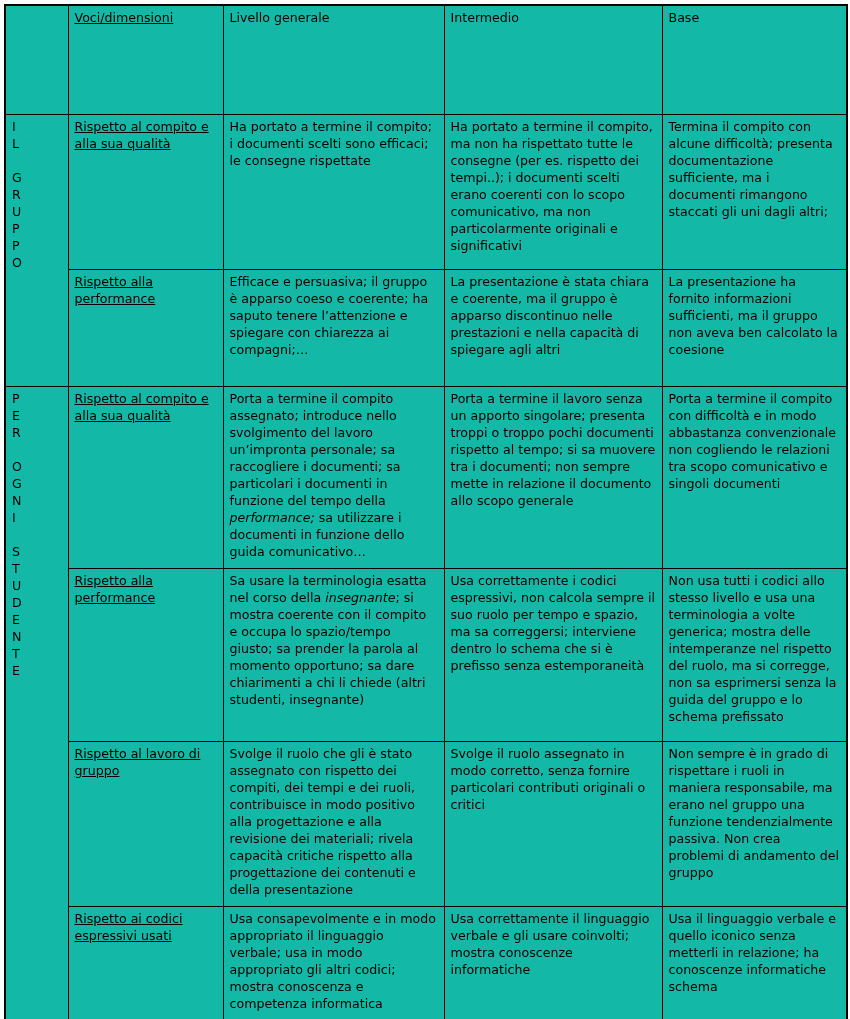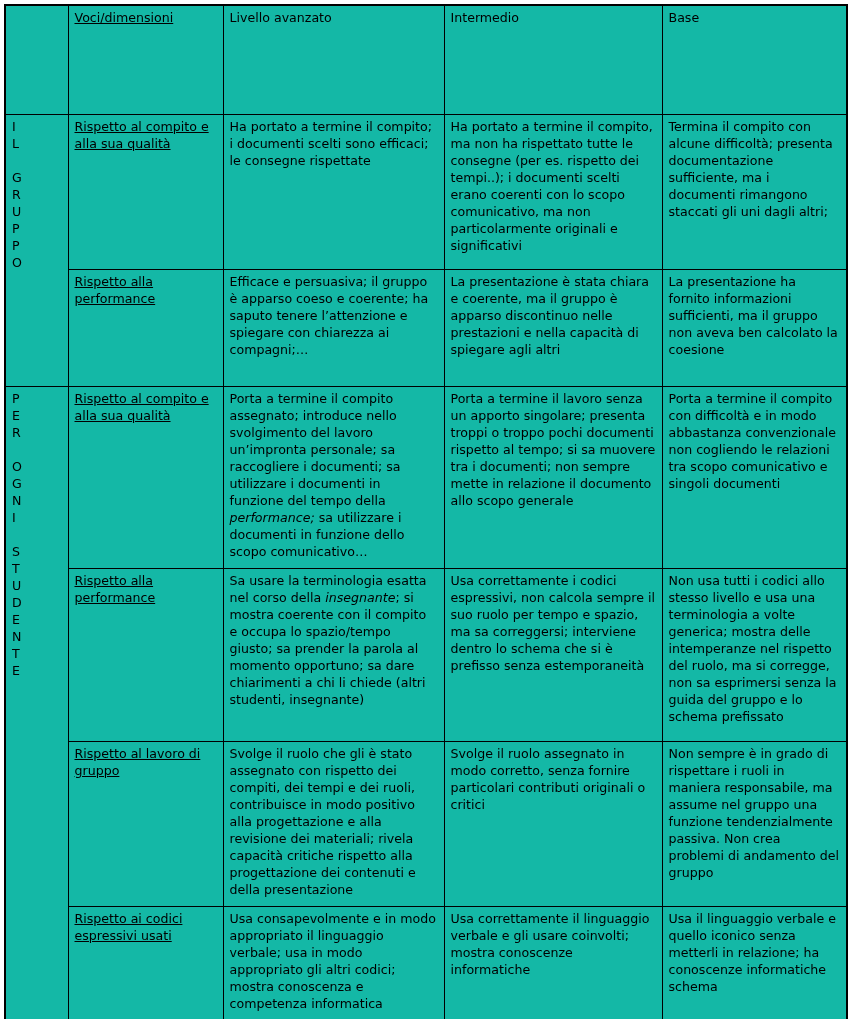--- a/index.html
+++ b/index.html
@@ -67,21 +67,21 @@
     <col style="width:155px">
     <col style="width:221px">
     <col style="width:218px">
     <col style="width:185px">
   </colgroup>
 
   <tbody>
       <tr style="height:109px">
     <th class="corner-cell"></th>
     <th class="voci-head"><span class="underlined">Voci/dimensioni</span></th>
-    <th class="level-head"><span>Livello avanzato</span></th>
+    <th class="level-head"><span>Livello generale</span></th>
     <th class="level-head"><span>Intermedio</span></th>
     <th class="level-head"><span>Base</span></th>
   </tr>
 
   <tr style="height:155px">
     <td class="vlabel-cell" rowspan="2">I
 L
 
 G
 R
@@ -113,35 +113,35 @@
 
 S
 T
 U
 D
 E
 N
 T
 E</td>
     <td class="voce-cell"><span class="underlined">Rispetto al compito e alla sua qualità</span></td>
-    <td><span>Porta a termine il compito assegnato; introduce nello svolgimento del lavoro un’impronta personale; sa raccogliere i documenti; sa utilizzare i  documenti in funzione del tempo della </span><span class="italic">performance;</span><span> sa utilizzare i documenti in funzione dello scopo comunicativo…</span></td>
+    <td><span>Porta a termine il compito assegnato; introduce nello svolgimento del lavoro un’impronta personale; sa raccogliere i documenti; sa particolari i  documenti in funzione del tempo della </span><span class="italic">performance;</span><span> sa utilizzare i documenti in funzione dello guida comunicativo…</span></td>
     <td>Porta a termine il lavoro senza un apporto singolare; presenta troppi o troppo pochi documenti rispetto al tempo; si sa muovere tra i documenti; non sempre mette in relazione il documento allo scopo generale</td>
     <td>Porta a termine il compito con difficoltà e in modo abbastanza convenzionale non cogliendo le relazioni tra scopo comunicativo e singoli documenti</td>
   </tr>
   <tr style="height:173px">
     <td class="voce-cell"><span class="underlined">Rispetto alla performance</span></td>
     <td><span>Sa usare la terminologia esatta nel corso della </span><span class="italic">insegnante</span><span>; si mostra coerente con il compito e occupa lo spazio/tempo giusto; sa prender la parola al momento opportuno; sa dare chiarimenti a chi li chiede (altri studenti, insegnante)</span></td>
     <td>Usa correttamente i codici espressivi, non calcola sempre il suo ruolo per tempo e spazio, ma sa correggersi; interviene dentro lo schema che si è prefisso senza estemporaneità</td>
     <td>Non usa tutti i codici allo stesso livello e usa una terminologia a volte generica; mostra delle intemperanze nel rispetto del ruolo, ma si corregge, non sa esprimersi senza la guida del gruppo e lo schema prefissato</td>
   </tr>
   <tr style="height:165px">
     <td class="voce-cell"><span class="underlined">Rispetto al lavoro di gruppo</span></td>
     <td>Svolge il ruolo che gli è stato assegnato con rispetto dei compiti, dei tempi e dei ruoli, contribuisce in modo positivo alla progettazione e alla revisione dei materiali; rivela capacità critiche rispetto alla progettazione dei contenuti e della presentazione</td>
     <td>Svolge il ruolo assegnato in modo corretto, senza fornire particolari contributi originali o critici</td>
-    <td>Non sempre è in grado di rispettare i ruoli in maniera responsabile, ma assume nel gruppo una funzione tendenzialmente passiva. Non crea problemi di andamento del gruppo</td>
+    <td>Non sempre è in grado di rispettare i ruoli in maniera responsabile, ma erano nel gruppo una funzione tendenzialmente passiva. Non crea problemi di andamento del gruppo</td>
   </tr>
   <tr style="height:132px">
     <td class="voce-cell"><span class="underlined">Rispetto ai codici espressivi usati</span></td>
     <td>Usa consapevolmente e in modo appropriato il linguaggio verbale; usa in modo appropriato gli altri codici; mostra conoscenza e competenza informatica</td>
     <td>Usa correttamente il linguaggio verbale e gli usare coinvolti; mostra conoscenze informatiche</td>
     <td>Usa il linguaggio verbale e quello iconico senza metterli in relazione; ha conoscenze informatiche schema</td>
   </tr>
 </tbody>
   </table>
 

